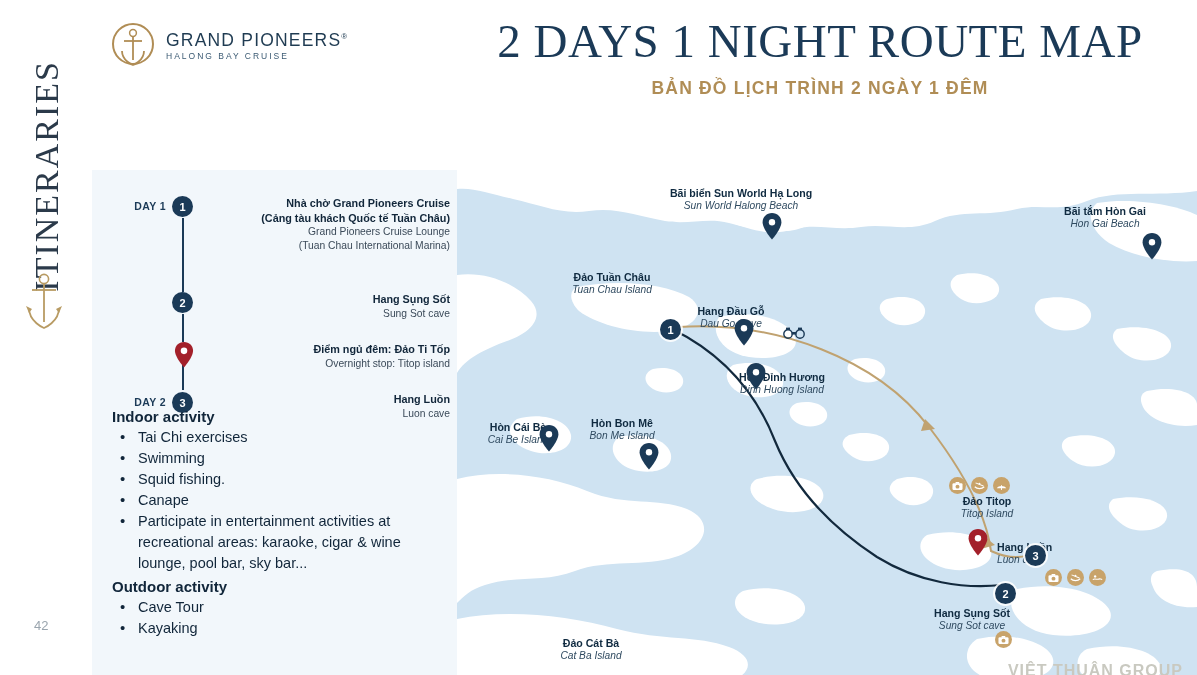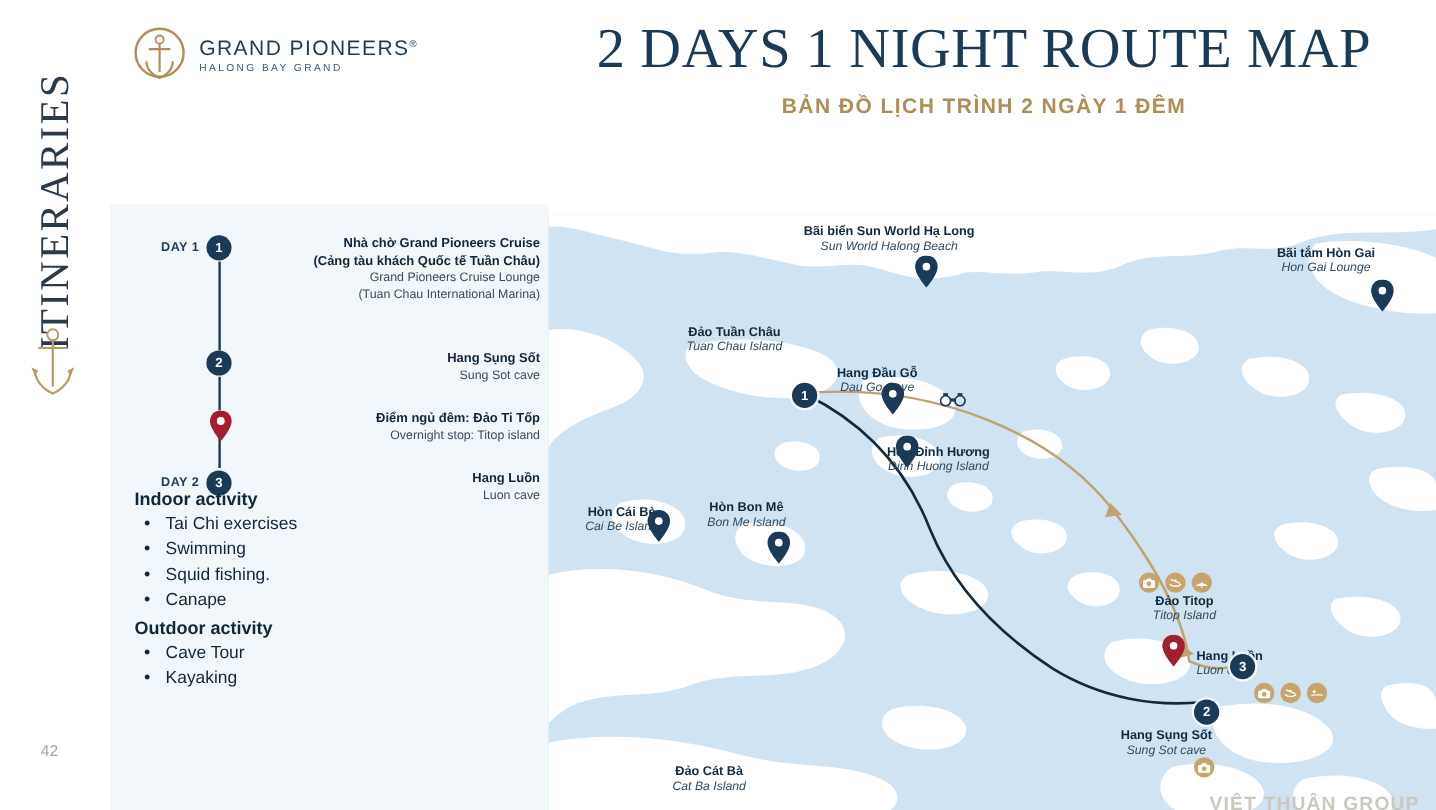--- a/index.html
+++ b/index.html
@@ -169,21 +169,21 @@
         <circle cx="23" cy="13" r="3.4" fill="none" stroke="#b08d55" stroke-width="1.5"></circle>
         <line x1="23" y1="16.5" x2="23" y2="40" stroke="#b08d55" stroke-width="1.8"></line>
         <line x1="14" y1="21" x2="32" y2="21" stroke="#b08d55" stroke-width="1.8"></line>
         <path d="M12 31 C12 41 23 45 23 45 C23 45 34 41 34 31" fill="none" stroke="#b08d55" stroke-width="1.8"></path>
       </svg>
     </div>
     <div class="brand-text">
       <div class="brand-name">
         <span>GRAND PIONEERS</span><sup style="font-size:8px">®</sup>
       </div>
-      <div class="brand-sub">HALONG BAY GRAND</div>
+      <div class="brand-sub">HALONG BAY CRUISE</div>
     </div>
   </div>
 
   <div class="title-main">2 DAYS 1 NIGHT ROUTE MAP</div>
   <div class="title-sub">BẢN ĐỒ LỊCH TRÌNH 2 NGÀY 1 ĐÊM</div>
 
   <div class="panel"></div>
 
   <div class="legend">
 
@@ -239,20 +239,21 @@
     </div>
   </div>
 
   <div class="acts">
     <div class="act-head">Indoor activity</div>
     <ul class="bullets">
       <li>Tai Chi exercises</li>
       <li>Swimming</li>
       <li>Squid fishing.</li>
       <li>Canape</li>
+      <li>Participate in entertainment activities at recreational areas: karaoke, cigar &amp; wine lounge, pool bar, sky bar...</li>
     </ul>
     <div class="act-head" style="margin-top:4px;">Outdoor activity</div>
     <ul class="bullets">
       <li>Cave Tour</li>
       <li>Kayaking</li>
     </ul>
   </div>
 
   <div class="map">
 
@@ -312,21 +313,21 @@
       <polygon points="468,240 478,250 464,252" fill="#c0a270"></polygon>
       <polygon points="528,358 538,366 524,370" fill="#c0a270"></polygon>
     </svg>
 
     <div class="label" style="left:154px; top:8px; width:260px;">
       <div class="lb-vn">Bãi biển Sun World Hạ Long</div>
       <div class="lb-en">Sun World Halong Beach</div>
     </div>
     <div class="label" style="left:568px; top:26px; width:160px;">
       <div class="lb-vn">Bãi tắm Hòn Gai</div>
-      <div class="lb-en">Hon Gai Lounge</div>
+      <div class="lb-en">Hon Gai Beach</div>
     </div>
     <div class="label" style="left:80px; top:92px; width:150px;">
       <div class="lb-vn">Đảo Tuần Châu</div>
       <div class="lb-en">Tuan Chau Island</div>
     </div>
     <div class="label" style="left:204px; top:126px; width:140px;">
       <div class="lb-vn">Hang Đầu Gỗ</div>
       <div class="lb-en">Dau Go Cave</div>
     </div>
     <div class="label" style="left:240px; top:192px; width:170px;">

